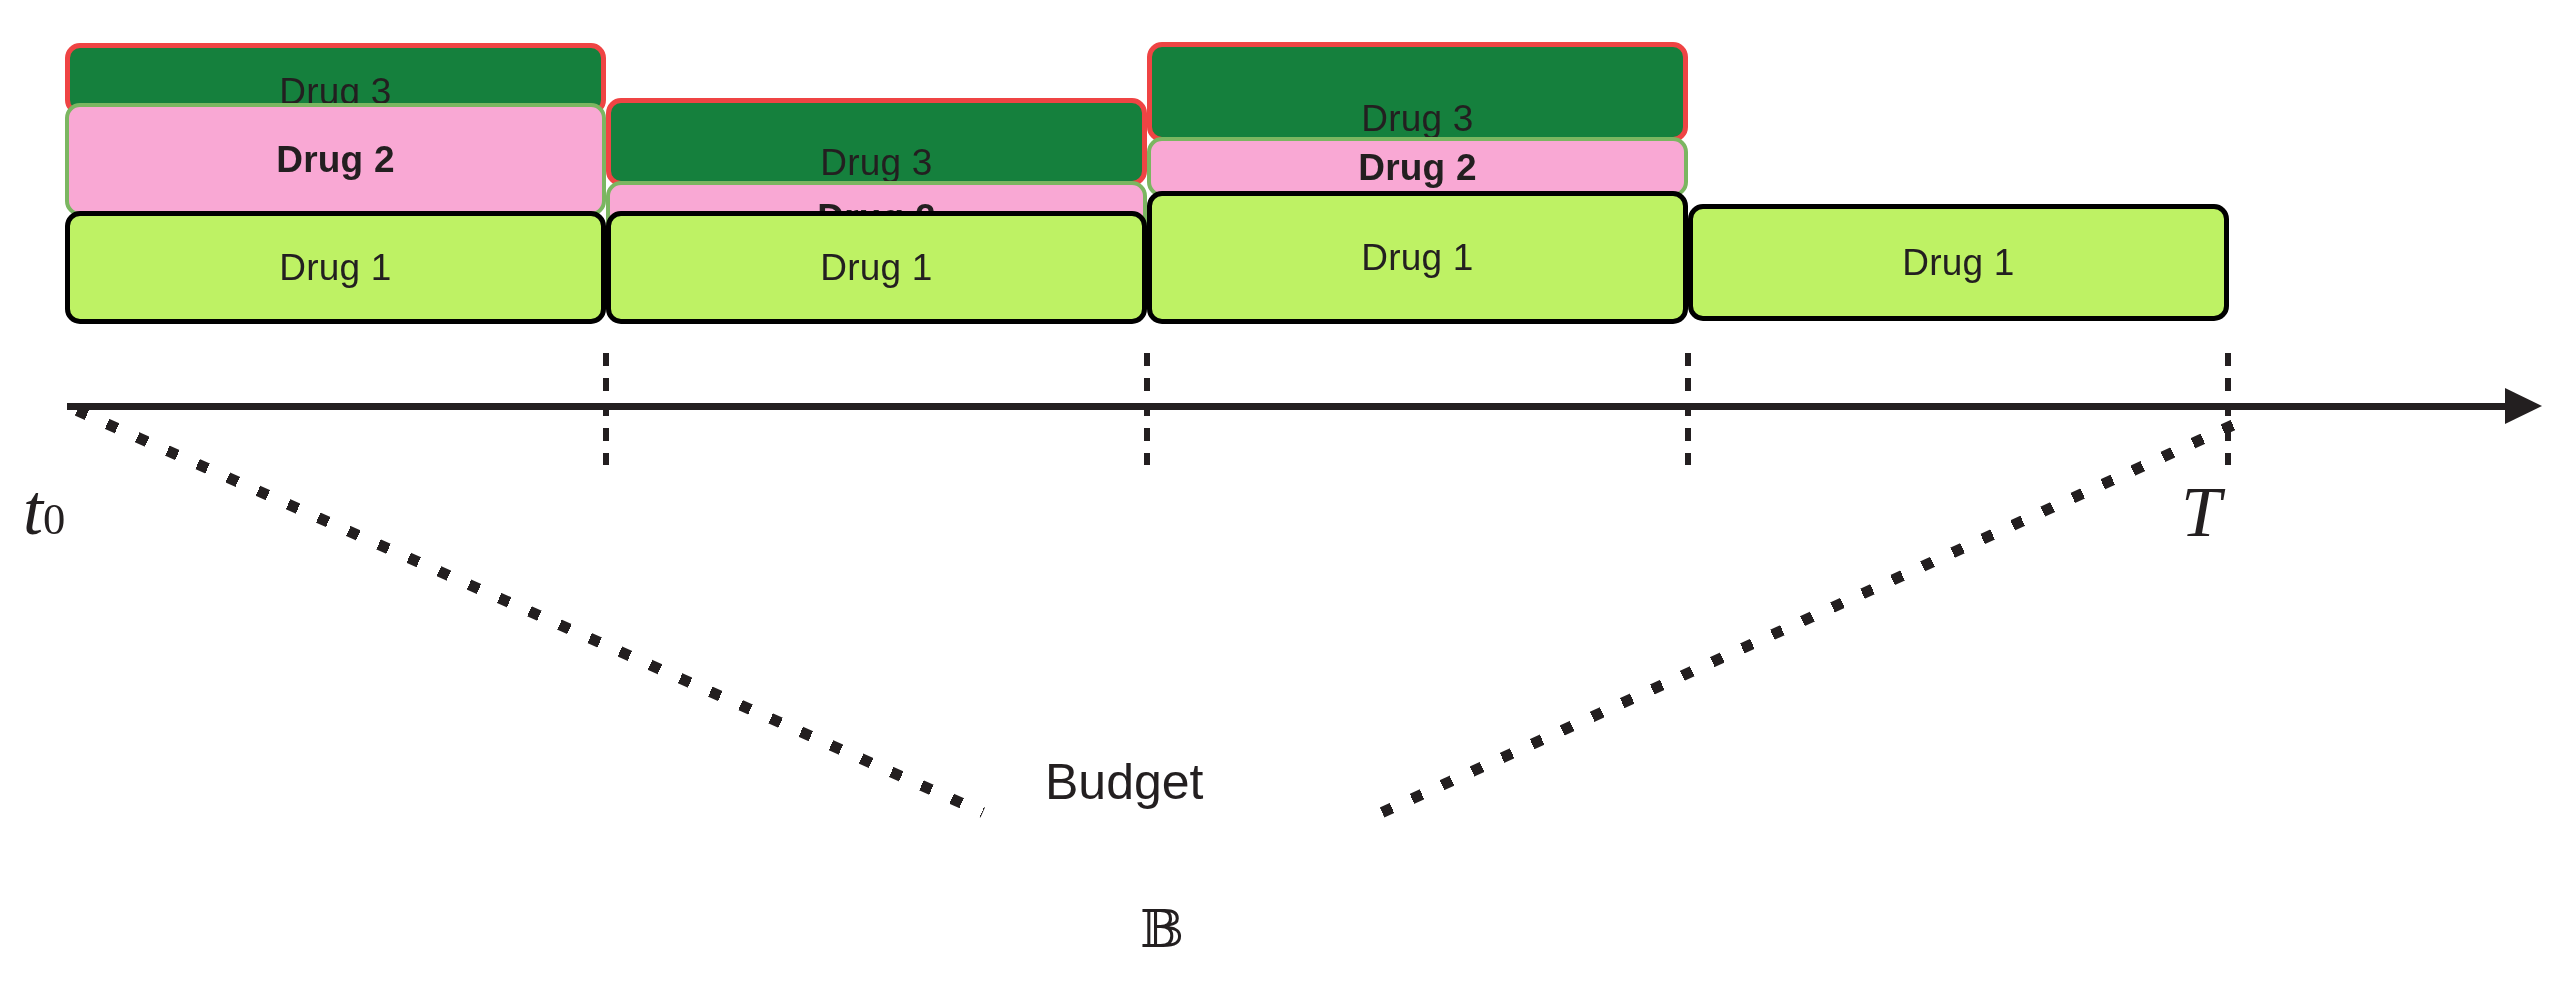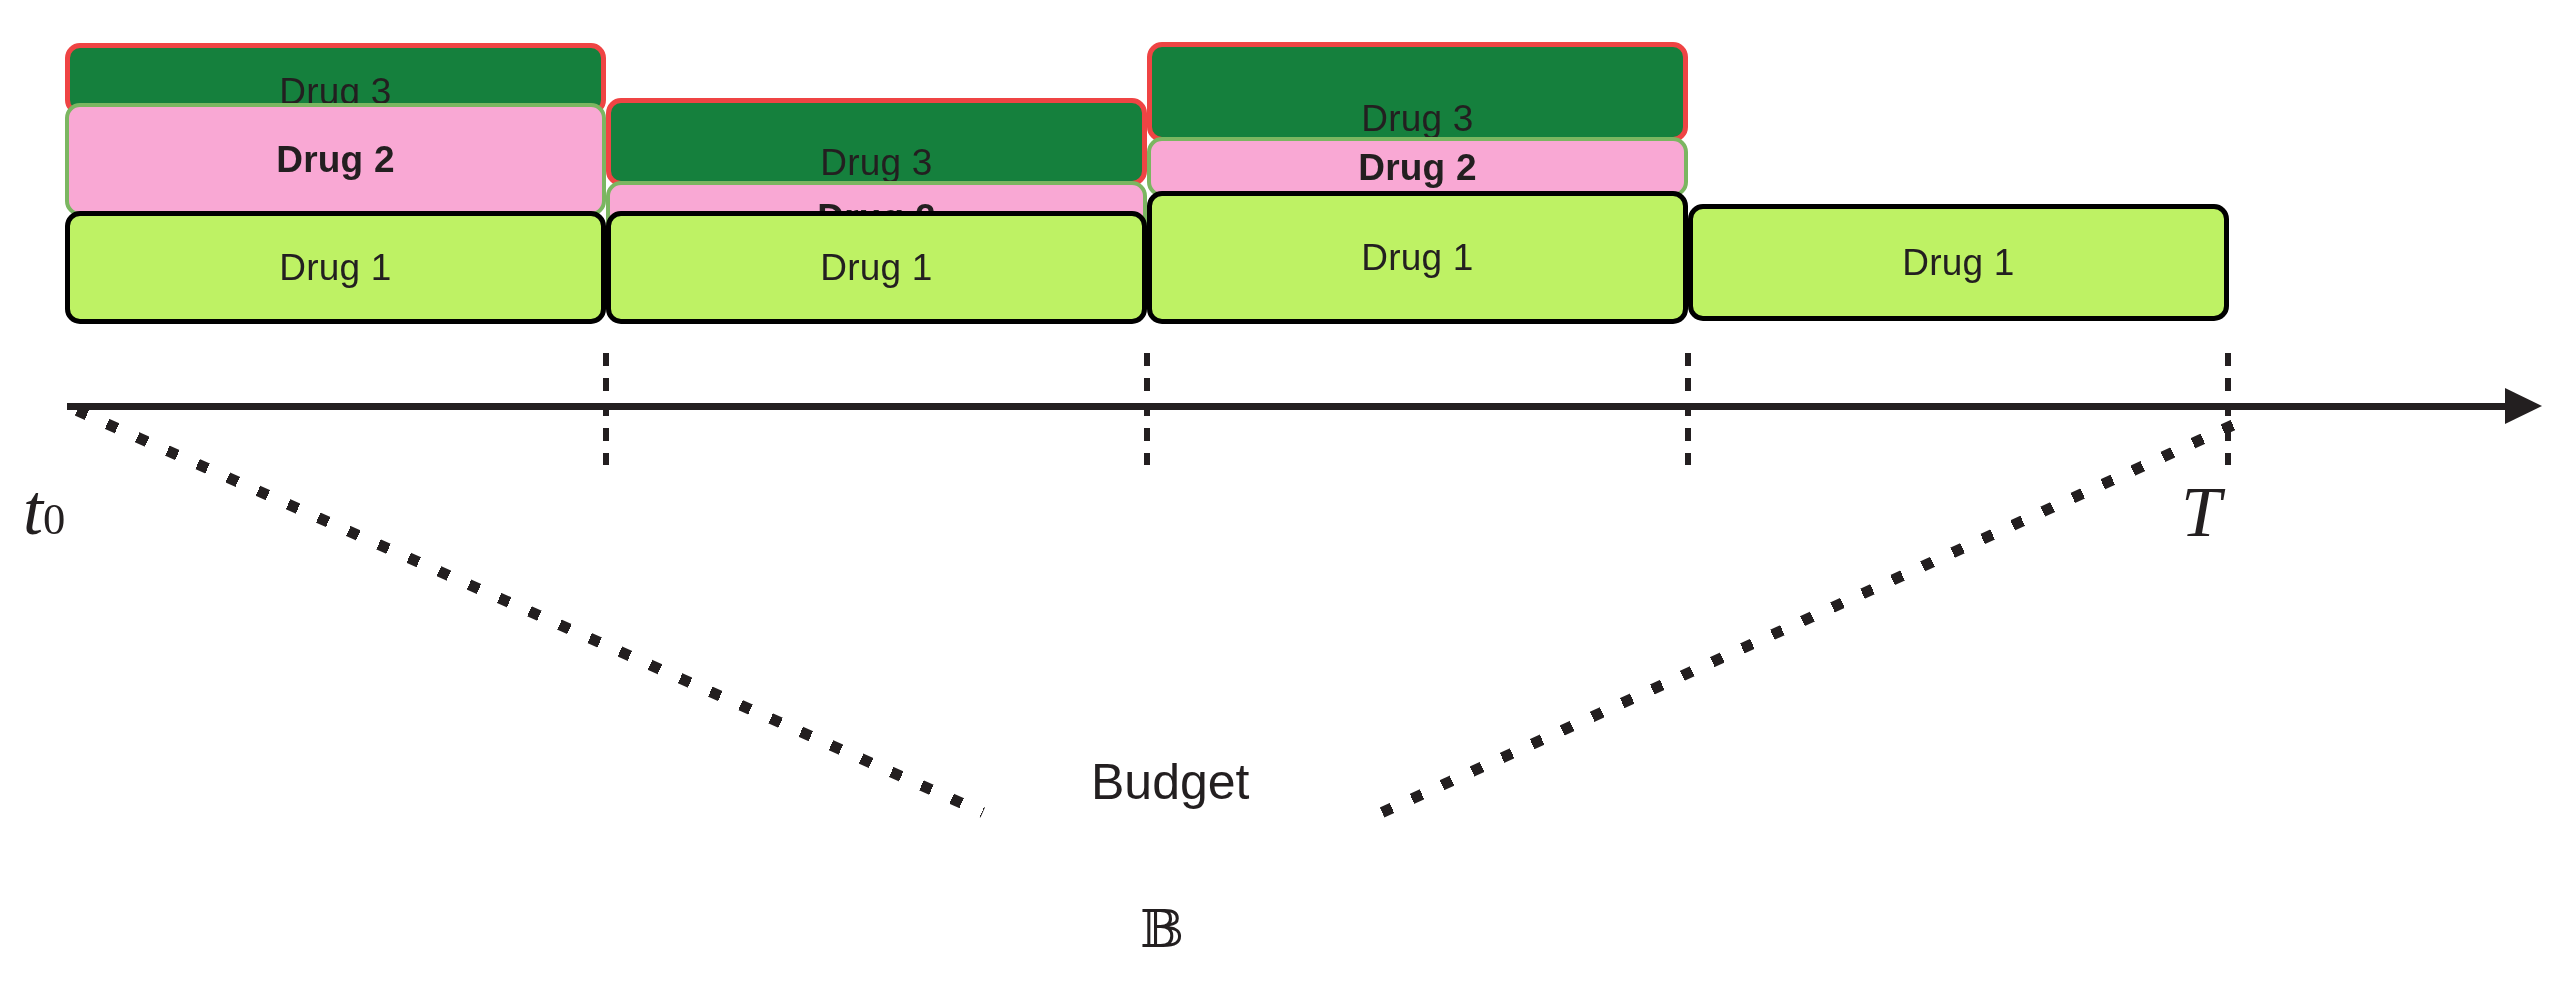--- a/index.html
+++ b/index.html
@@ -93,17 +93,17 @@
 
   <div class="mathlbl" id="lbl-t0" style="left: 23px; top: 474px;">
     <span>t</span><span class="sub" style="font-style:normal;">0</span>
   </div>
 
   <div class="mathlbl" id="lbl-T" style="left: 2181px; top: 476px;">T</div>
 
   <div class="dotline" style="left: 77px; top: 405px; width: 991px; transform: rotate(23.9381deg);"></div>
   <div class="dotline" style="left: 1382px; top: 807px; width: 942px; transform: rotate(-24.4817deg);"></div>
 
-  <div id="lbl-budget" style="left: 1091px; top: 757px;">Budget</div>
+  <div id="lbl-budget" style="left: 1045px; top: 757px;">Budget</div>
   <div id="lbl-bb" style="left: 1140px; top: 903px;">𝔹</div>
 
 </div>
 
 
 </body></html>

